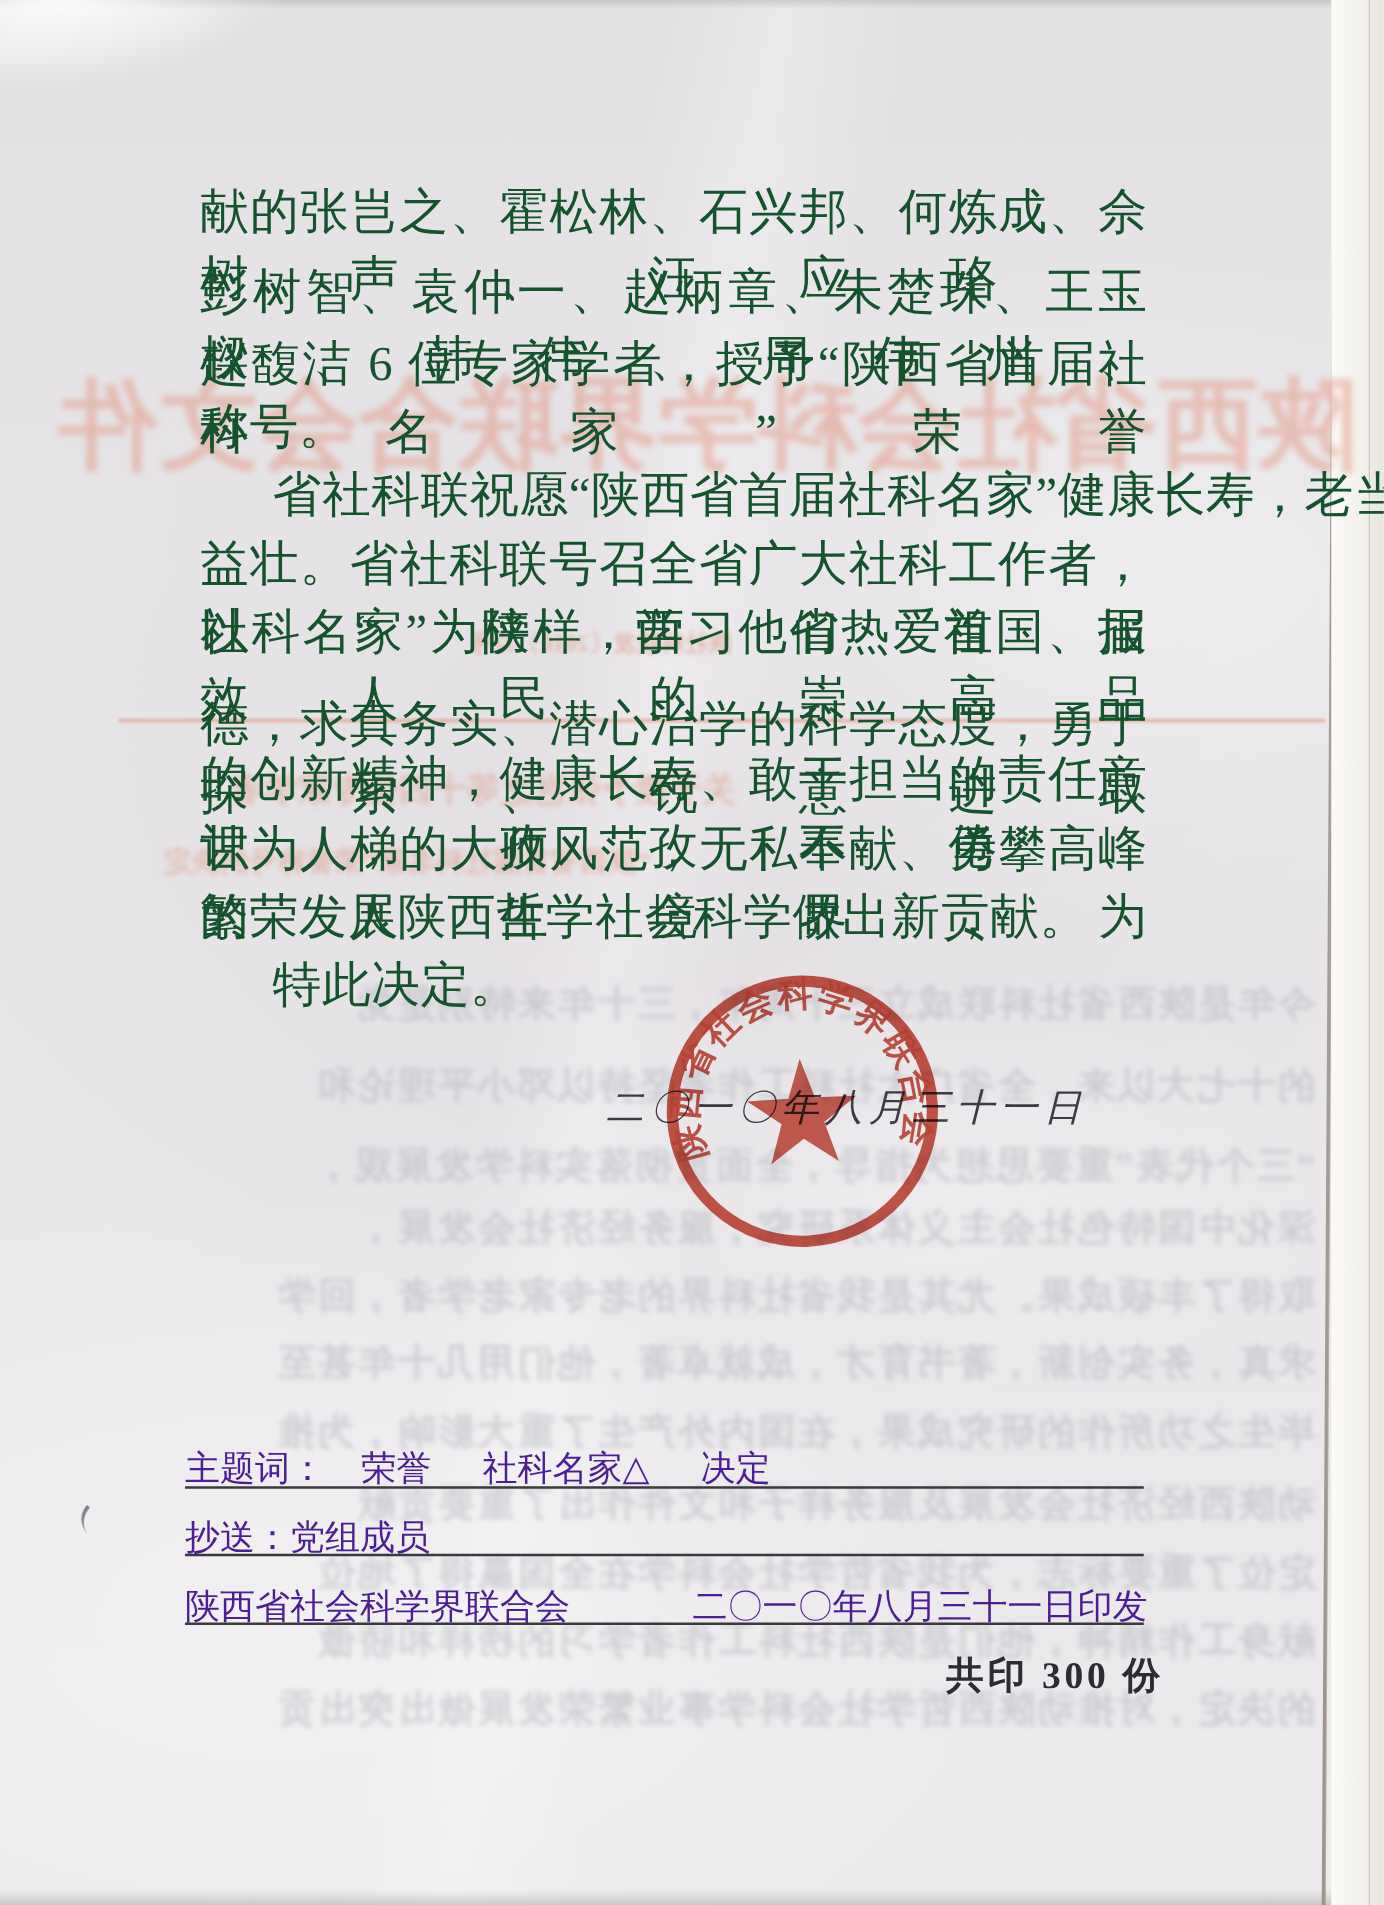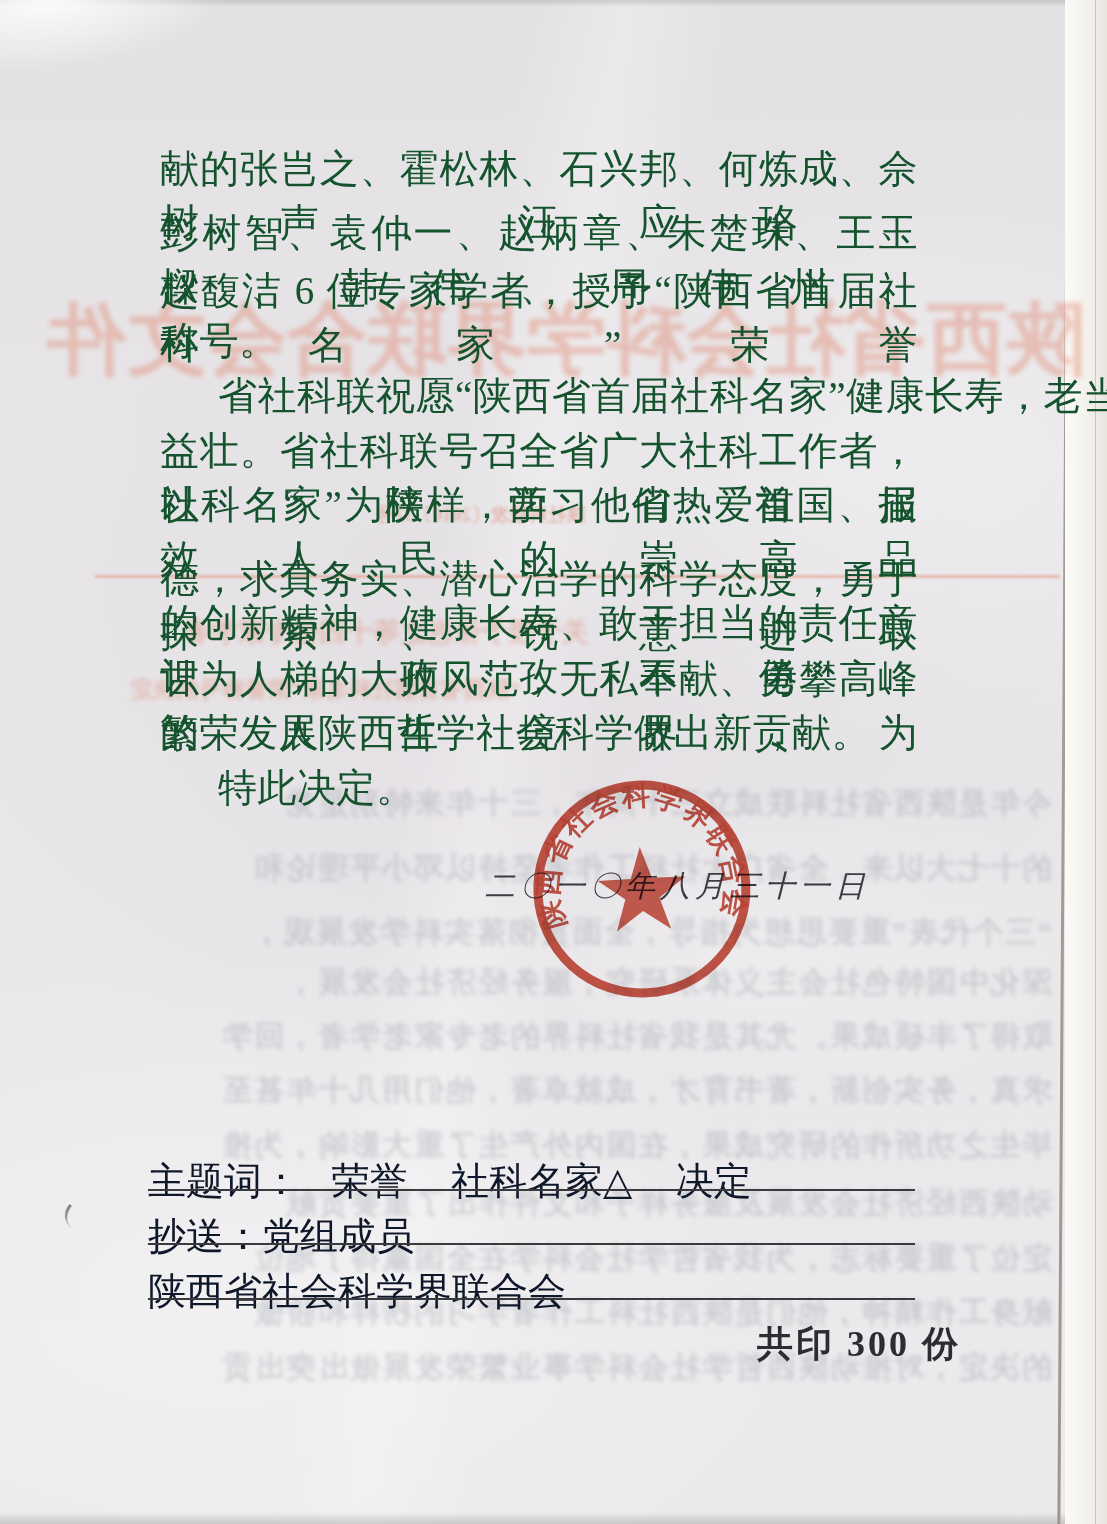--- a/index.html
+++ b/index.html
@@ -89,27 +89,27 @@
     font-size:30px;color:#3c3b41;letter-spacing:5px;white-space:nowrap;font-style:italic;
   }
 
   
   .seal{
     position:absolute;left:526px;top:775px;width:232px;height:232px;z-index:3;
     mix-blend-mode:multiply;opacity:.92;transform:rotate(-3deg);
   }
 
   
-  .f-row{position:absolute;left:148px;z-index:2;font-size:38px;color:#0f172a;white-space:nowrap;}
+  .f-row{position:absolute;left:148px;z-index:2;font-size:28px;color:#4c1d95;white-space:nowrap;}
   .f-rule{position:absolute;left:148px;width:767px;height:2px;background:#3a393d;z-index:2;}
   .term{margin-right:34px;}
   .row3{width:770px;display:flex;justify-content:space-between;}
   .print-count{
     position:absolute;left:757px;top:1320px;z-index:2;
-    font-size:36px;font-weight:600;color:#2d2c31;letter-spacing:3px;white-space:nowrap;
+    font-size:30px;font-weight:600;color:#2d2c31;letter-spacing:3px;white-space:nowrap;
   }
   .pen-mark{
     position:absolute;left:62px;top:1208px;width:16px;height:18px;z-index:2;
     border-left:3px solid rgba(95,95,100,.75);border-radius:0 0 0 90%;
     transform:rotate(38deg);filter:blur(.5px);
   }
 </style>
 </head>
 <body>
 
@@ -171,18 +171,19 @@
 </div>
 <div class="f-rule" style="top:1189px"></div>
 
 <div class="f-row" style="top:1211px">
   <span>抄送：</span><span>党组成员</span>
 </div>
 <div class="f-rule" style="top:1243px"></div>
 
 <div class="f-row row3" style="top:1266px">
   <span>陕西省社会科学界联合会</span>
+  <span>二〇一〇年八月三十一日印发</span>
 </div>
 <div class="f-rule" style="top:1298px"></div>
 
 <div class="print-count">共印 300 份</div>
 
 <div class="pen-mark"></div>
 
 </body></html>

